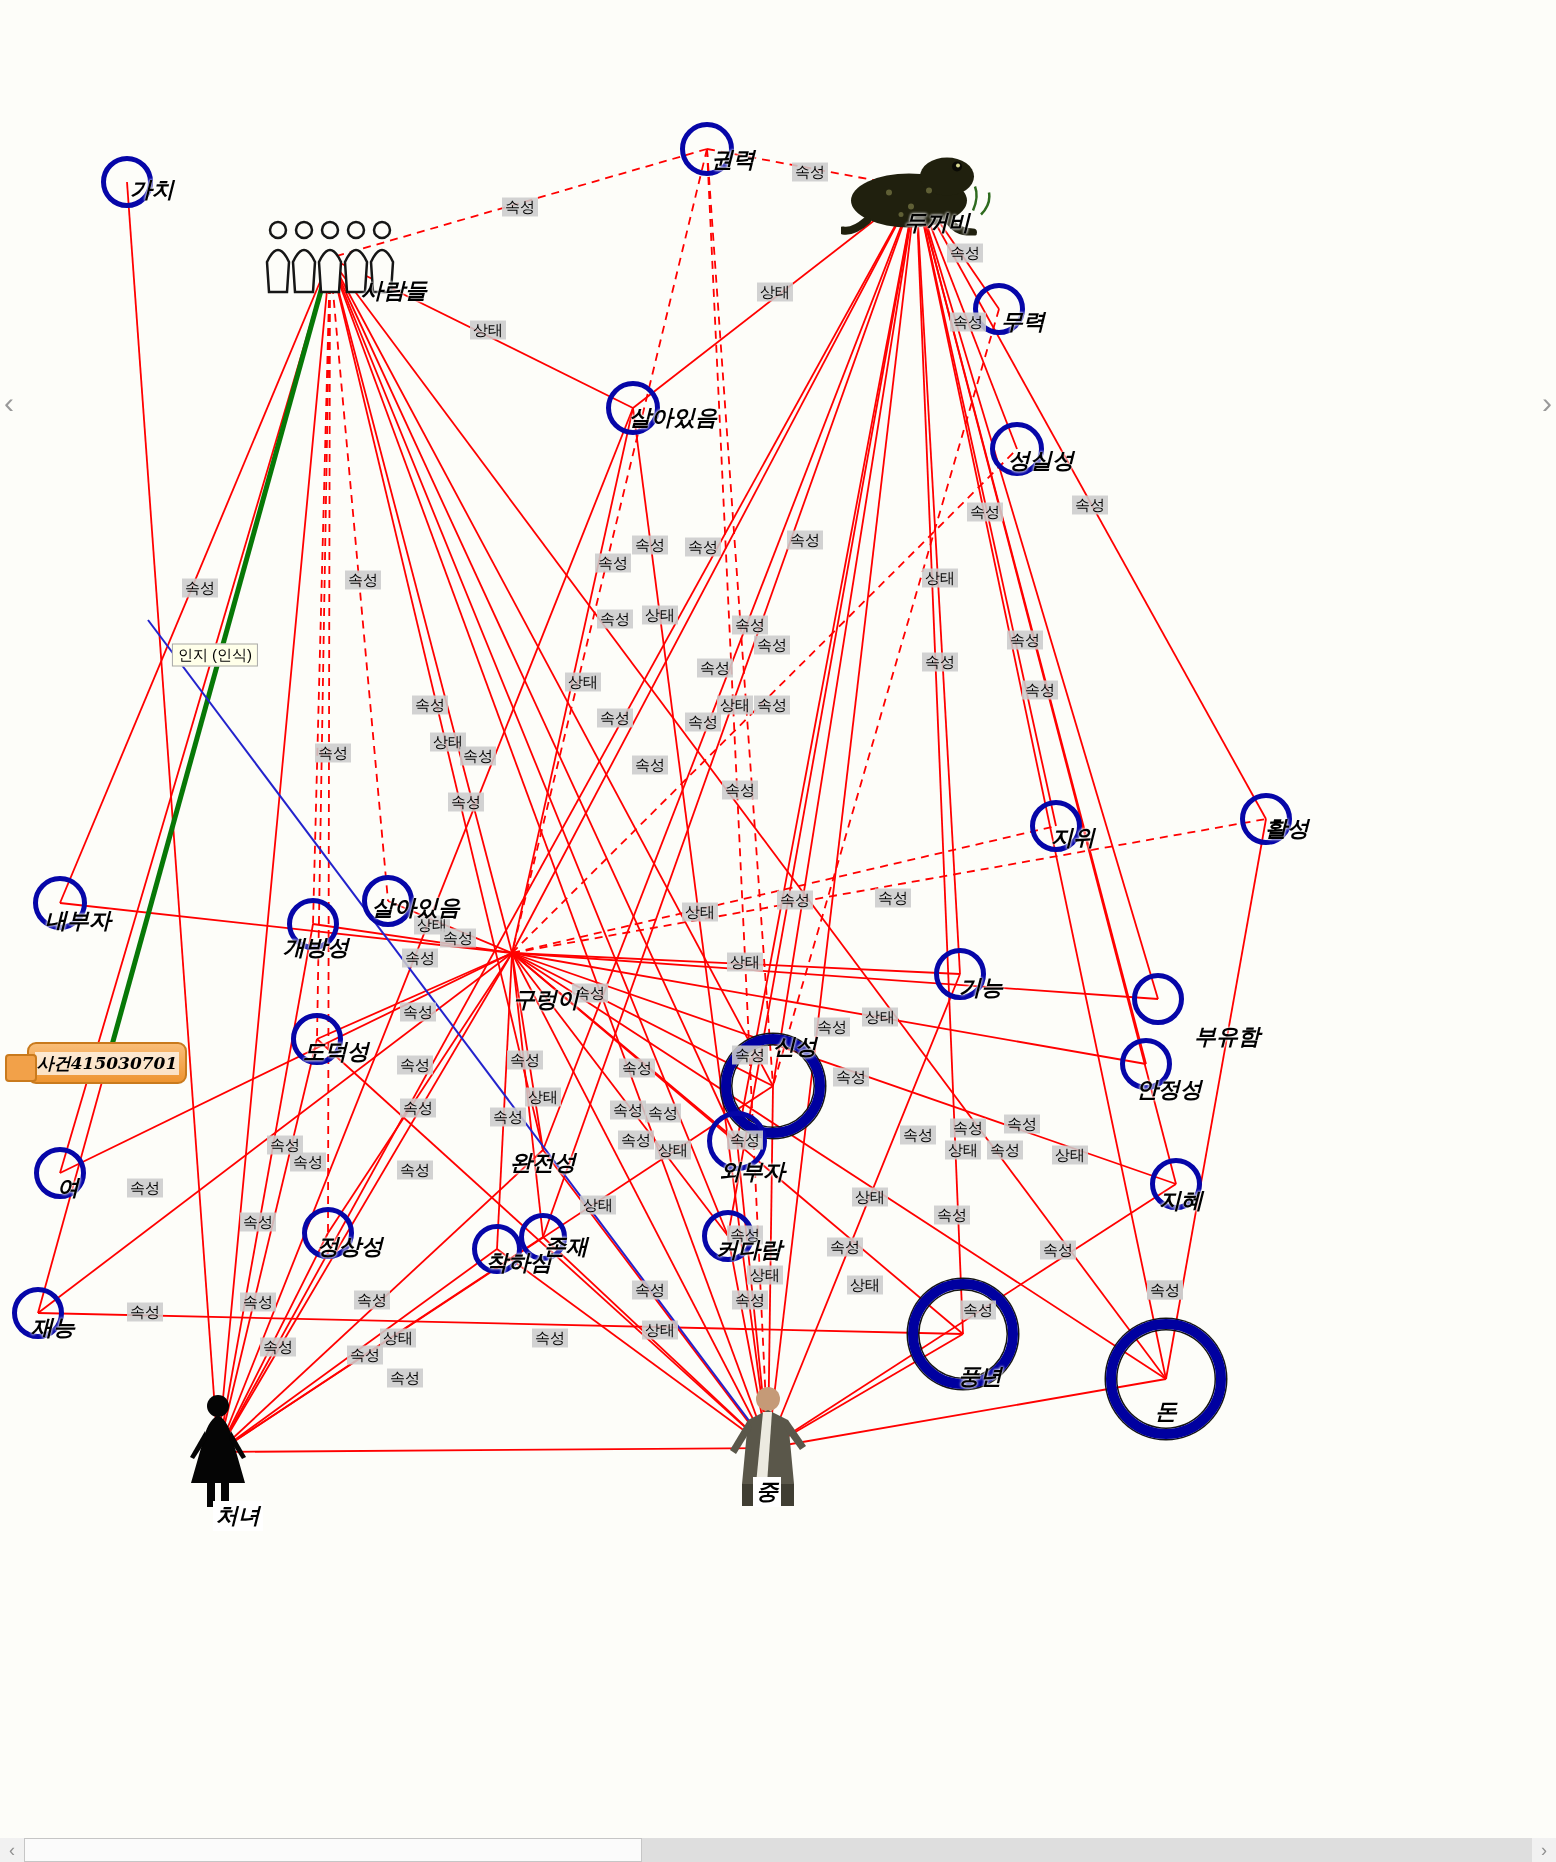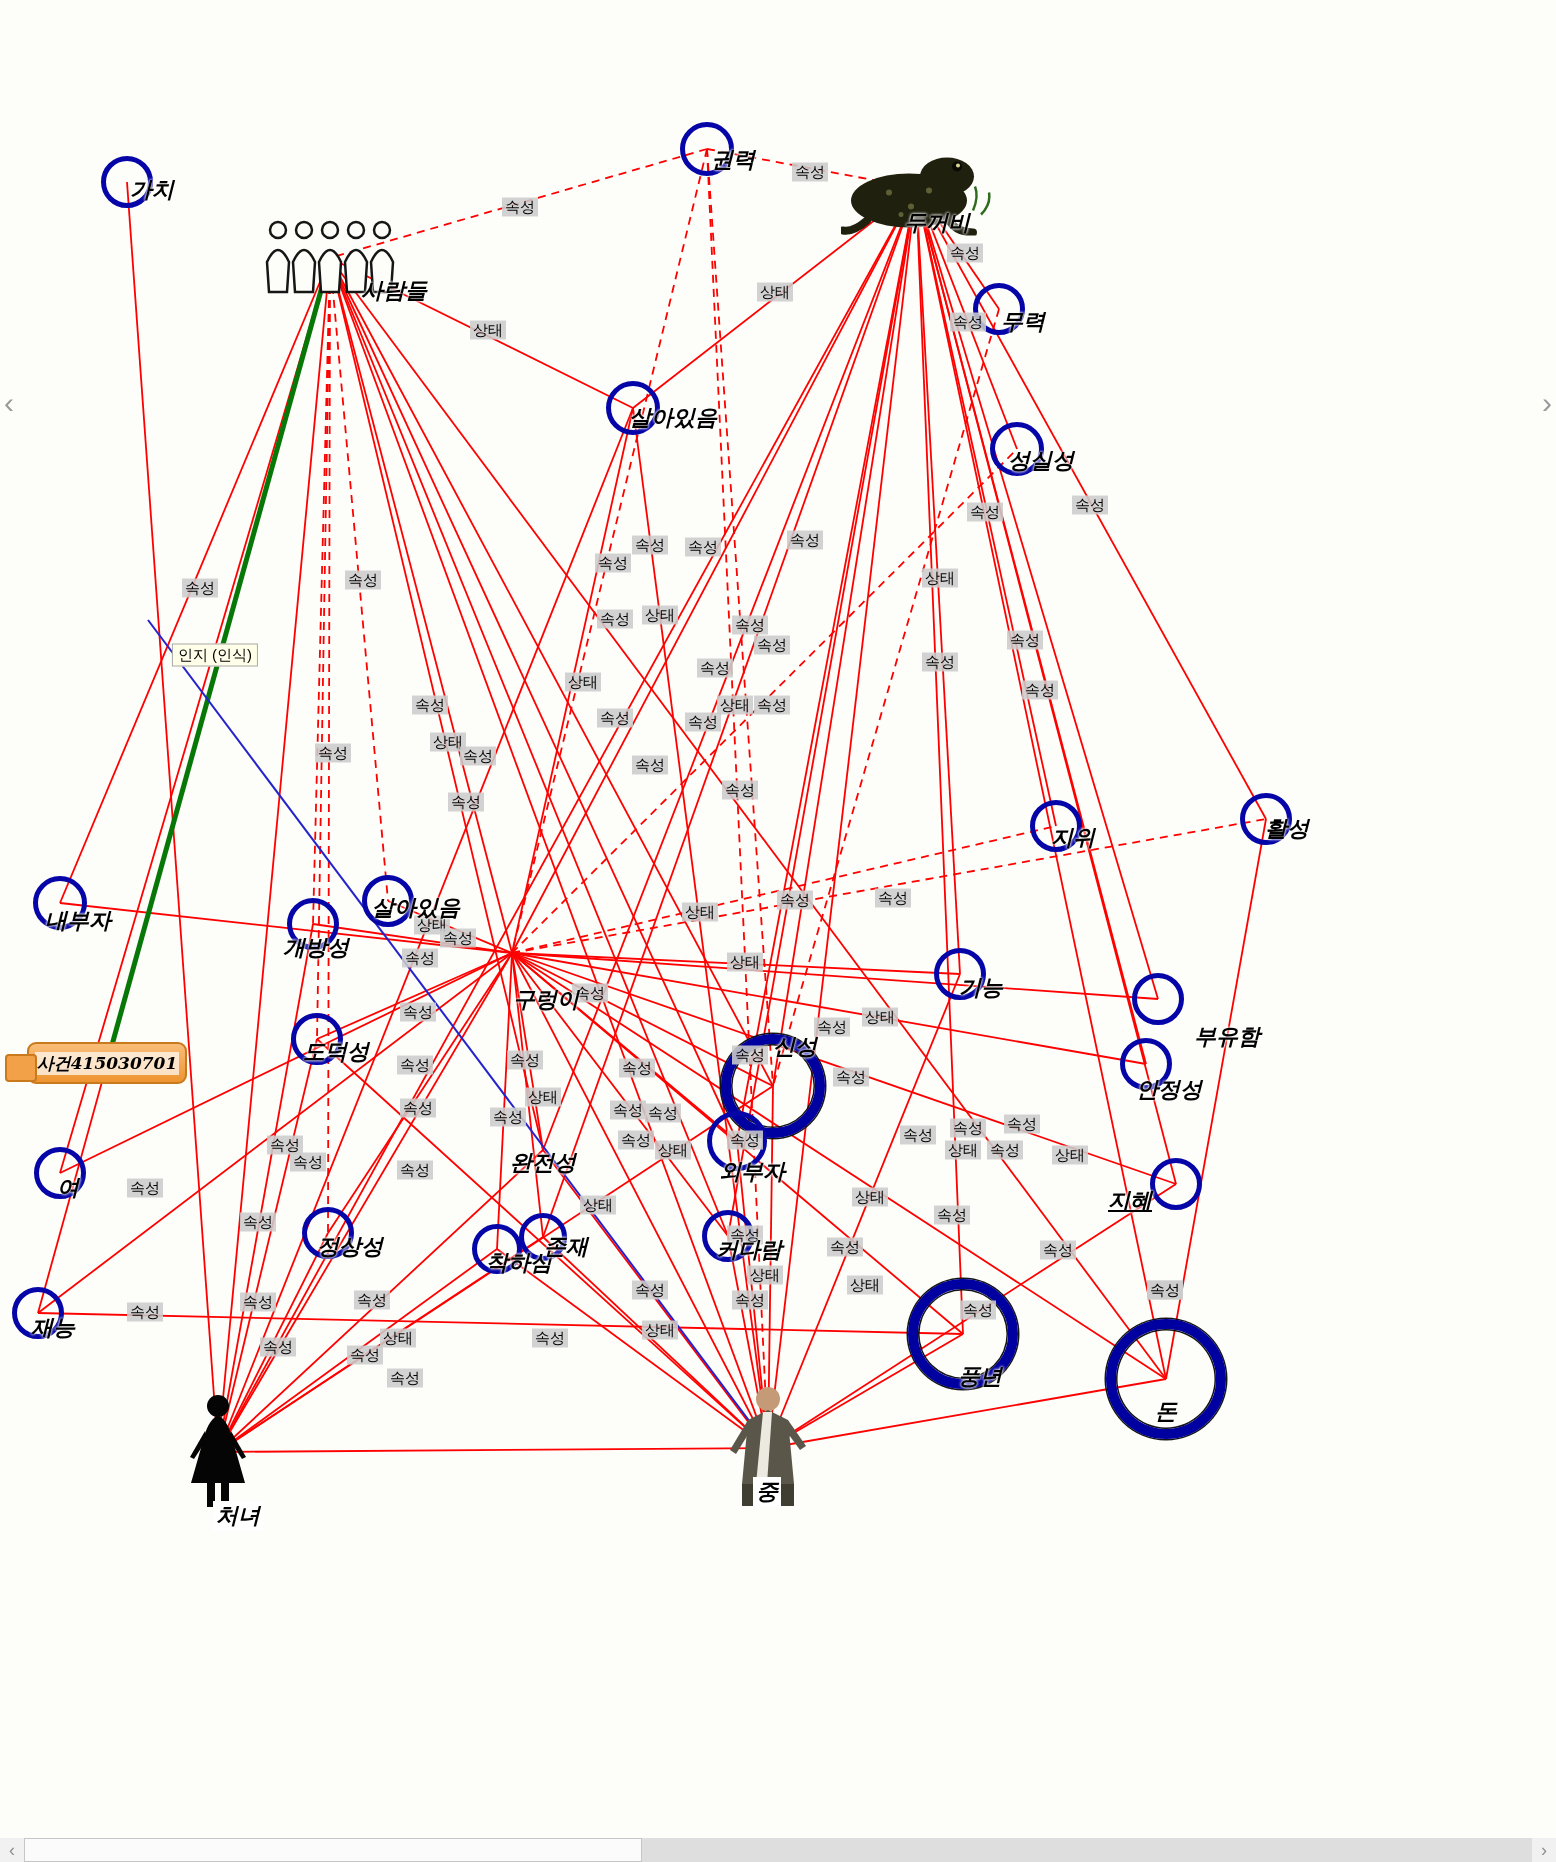--- a/index.html
+++ b/index.html
@@ -203,21 +203,21 @@
       <div class="node-circle thick" style="height: 104px; width: 104px; left: 773px; top: 1086px;"></div>
       <span class="node-label" style="left: 795px; top: 1047px;">신성</span>
       <div class="event-box" style="left: 107px; top: 1063px;">
         <span class="ev-label">사건415030701</span>
       </div>
       <div class="node-circle" style="height: 52px; width: 52px; left: 60px; top: 1173px;"></div>
       <span class="node-label" style="left: 68px; top: 1188px;">여</span>
       <div class="node-circle" style="height: 60px; width: 60px; left: 737px; top: 1141px;"></div>
       <span class="node-label" style="left: 752px; top: 1172px;">외부자</span>
       <div class="node-circle" style="height: 52px; width: 52px; left: 1176px; top: 1184px;"></div>
-      <span class="node-label" style="left: 1130px; top: 1201px; text-decoration: underline;">지혜</span>
+      <span class="node-label" style="left: 1181px; top: 1201px;">지혜</span>
       <div class="node-hub" style="left: 543px; top: 1150px;"></div>
       <span class="node-label" style="left: 543px; top: 1163px;">완전성</span>
       <div class="node-circle" style="height: 52px; width: 52px; left: 328px; top: 1233px;"></div>
       <span class="node-label" style="left: 350px; top: 1247px;">정상성</span>
       <div class="node-circle" style="height: 50px; width: 50px; left: 497px; top: 1249px;"></div>
       <span class="node-label" style="left: 519px; top: 1263px;">착하심</span>
       <div class="node-circle" style="height: 48px; width: 48px; left: 543px; top: 1237px;"></div>
       <span class="node-label" style="left: 566px; top: 1247px;">존재</span>
       <div class="node-circle" style="height: 52px; width: 52px; left: 728px; top: 1236px;"></div>
       <span class="node-label" style="left: 749px; top: 1250px;">커다람</span>

